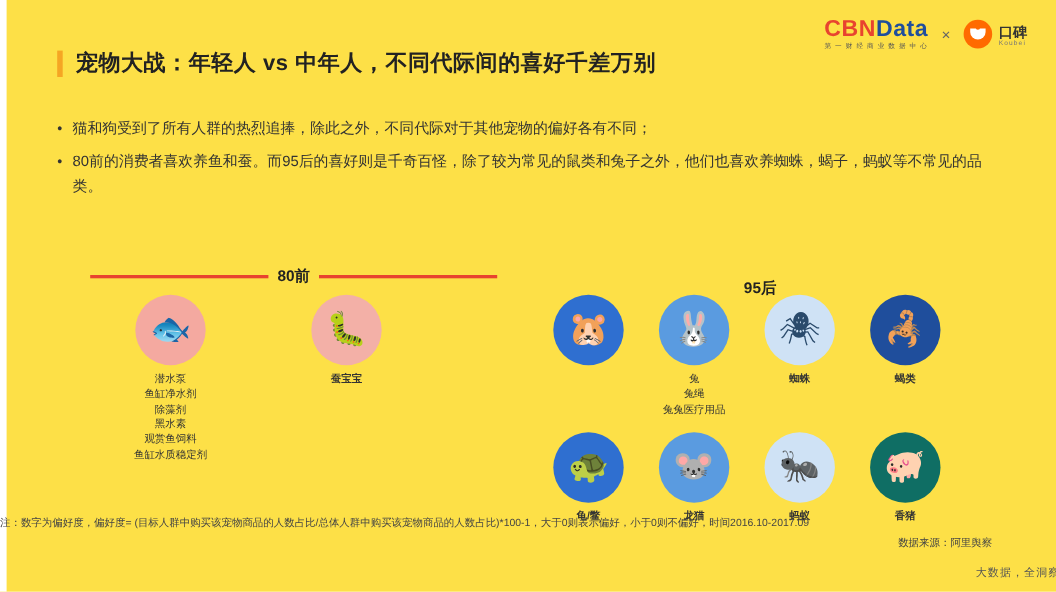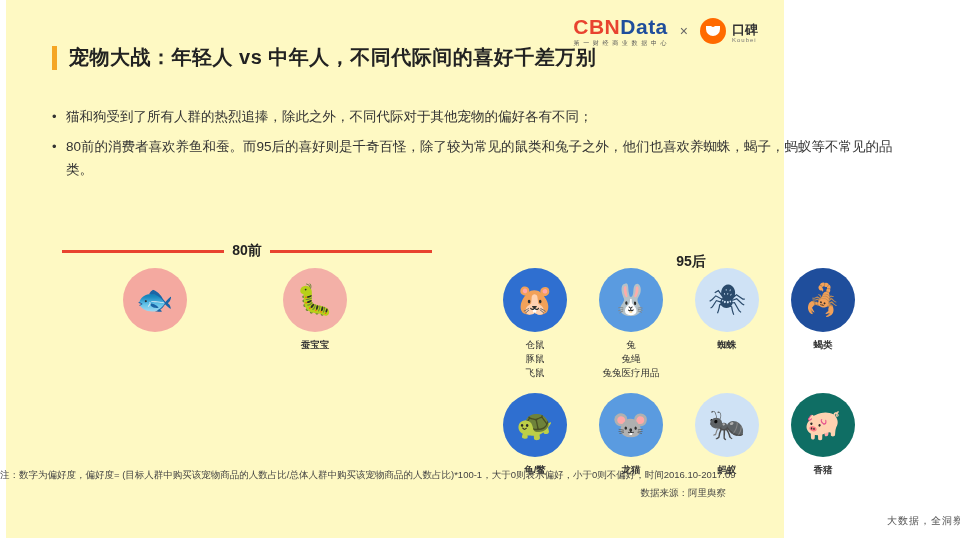--- a/index.html
+++ b/index.html
@@ -10,23 +10,23 @@
     width: 960px;
     height: 538px;
     background: #ffffff;
     font-family: "Liberation Sans", sans-serif;
     color: #333;
     overflow: hidden;
     position: relative;
   }
   .slide {
     position: relative;
-    width: 784px;
+    width: 960px;
     height: 538px;
-    background: #fef9c3;
+    background: #fde047;
   }
 
   
   .brand {
     position: absolute;
     top: 16px;
     right: 26px;
     display: flex;
     align-items: center;
     gap: 12px;
@@ -168,21 +168,21 @@
   .group-header .rule {
     height: 3px;
     flex: 1 1 auto;
   }
   .group-header .glabel {
     font-size: 14px;
     font-weight: bold;
     color: #222;
     white-space: nowrap;
   }
-  #group-80 { top: 242px; left: 62px; width: 370px; }
+  #group-80 { top: 242px; left: 82px; width: 370px; }
   #group-95 { top: 242px; left: 500px; width: 382px; flex-direction: column; }
   #group-80 .rule { background: #e8432f; }
   #group-95 .rule { background: #2f6fd0; }
 
   
   .panel-left {
     position: absolute;
     top: 268px;
     left: 78px;
     width: 380px;
@@ -311,35 +311,38 @@
   <div class="group-header" id="group-95">
     <div class="rule"></div>
     <div class="glabel">95后</div>
     <div class="rule"></div>
   </div>
 
   <div class="panel-left">
     <div class="icon-row">
       <div class="icon-cell">
         <div class="circle" style="background:#f4a9a0">🐟</div>
+        <div class="icon-label">潜水泵
+鱼缸净水剂
+除藻剂
+黑水素
+观赏鱼饲料
+鱼缸水质稳定剂</div>
       </div>
       <div class="icon-cell">
         <div class="circle" style="background:#f3b0a7">🐛</div>
         <div class="icon-label bold">蚕宝宝</div>
       </div>
     </div>
   </div>
 
   <div class="panel-right">
     <div class="icon-row">
       <div class="icon-cell">
         <div class="circle" style="background:#2f6fd0">🐹</div>
-        <div class="icon-label">仓鼠
-豚鼠
-飞鼠</div>
       </div>
       <div class="icon-cell">
         <div class="circle" style="background:#5a9be0">🐰</div>
         <div class="icon-label">兔
 兔绳
 兔兔医疗用品</div>
       </div>
       <div class="icon-cell">
         <div class="circle" style="background:#cfe2f5;color:#2a4a6b">🕷</div>
         <div class="icon-label bold">蜘蛛</div>

